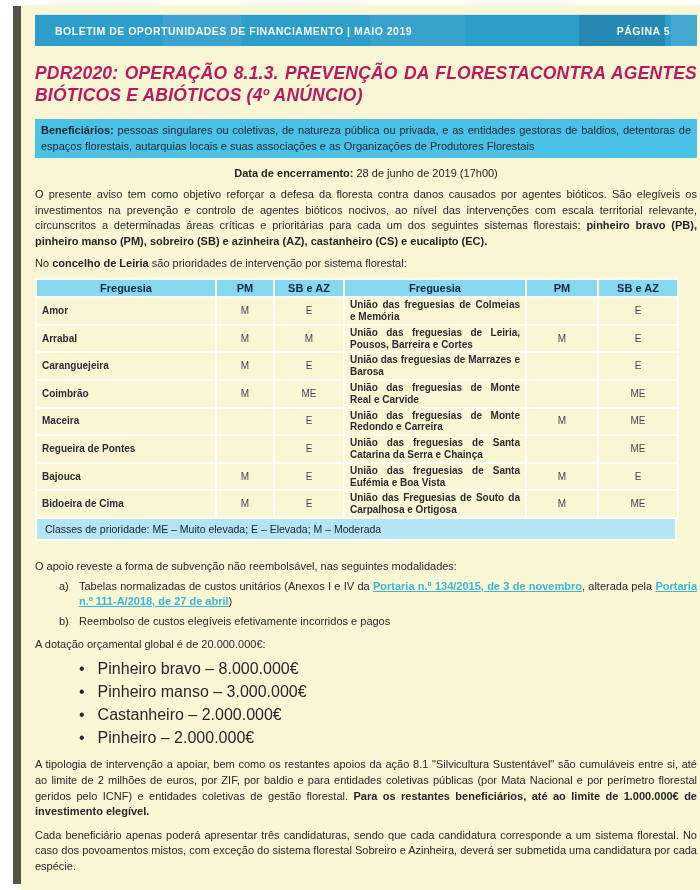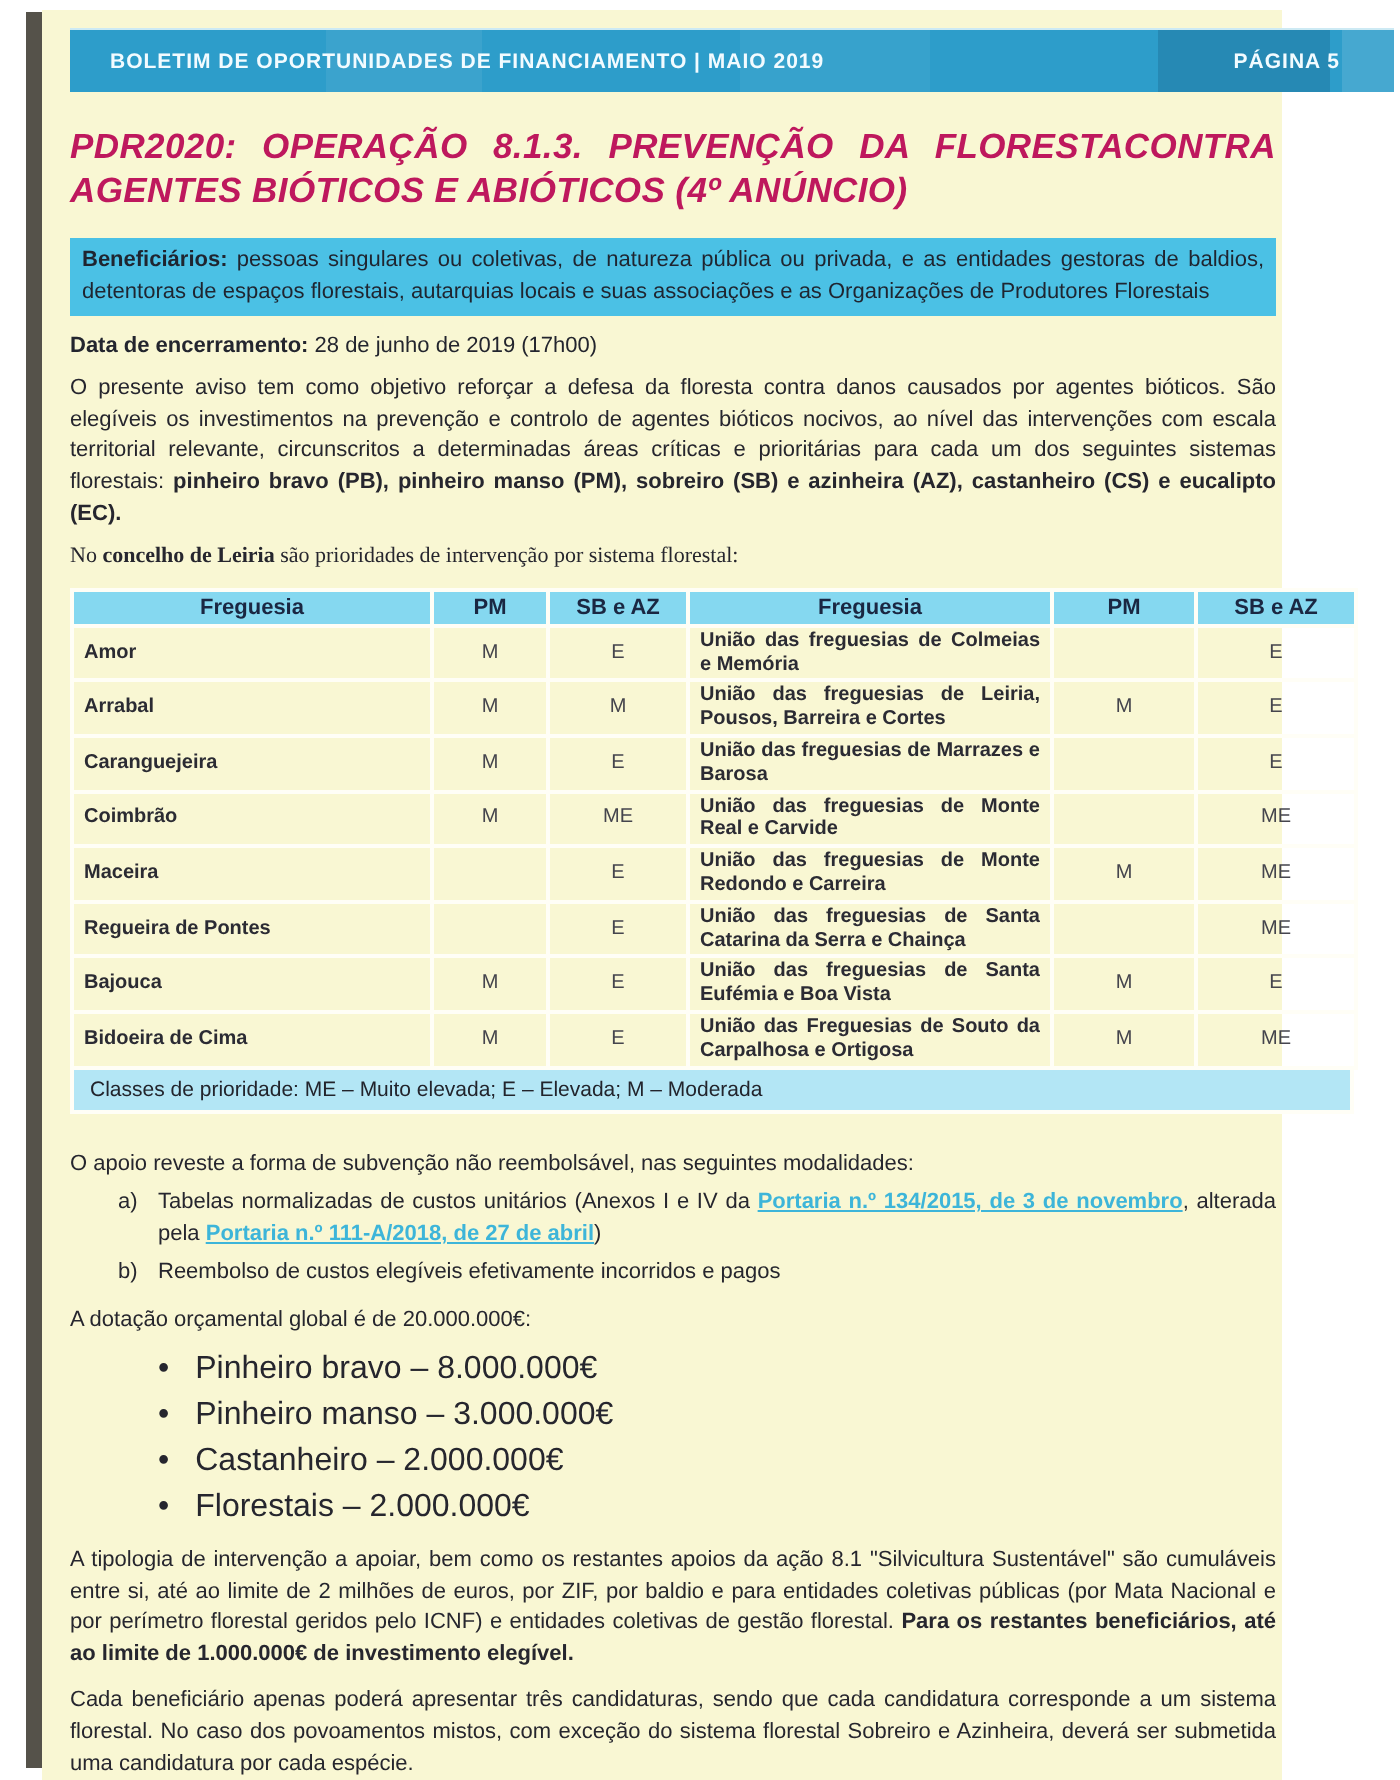--- a/index.html
+++ b/index.html
@@ -3,21 +3,21 @@
 <meta charset="utf-8">
 <style>
   * { box-sizing: border-box; }
   html,body { margin:0; padding:0; }
   body {
     width:700px; height:890px; position:relative; overflow:hidden;
     background:#ffffff;
     font-family:"Liberation Sans", sans-serif;
   }
   .scan-strip { position:absolute; left:13px; top:6px; width:8px; height:878px; background:#55524a; }
-  .page { position:absolute; left:21px; top:5px; width:620px; height:885px; background:#f9f7d3; }
+  .page { position:absolute; left:21px; top:5px; width:679px; height:885px; background:#f9f7d3; }
   .content { margin-left:14px; margin-right:3px; position:relative; }
 
   
   .topbar {
     position:relative; margin-top:9px; width:662px; height:32px;
     background:#2d9dca; border-top:1px solid #cdeaf4;
   }
   .topbar .decor { position:absolute; top:0; bottom:0; }
   .d1 { left:128px; width:78px; background:rgba(255,255,255,0.07); }
   .d2 { left:335px; width:95px; background:rgba(255,255,255,0.05); }
@@ -33,23 +33,23 @@
   .title {
     margin:17px 0 0 0; font-size:17.5px; line-height:1.24;
     font-weight:bold; font-style:italic; color:#be185d;
     text-align:justify; letter-spacing:0.2px;
   }
 
   .highlight {
     margin-top:13px; background:#4bc1e5; padding:4px 6px;
     font-size:11px; line-height:1.4; color:#1f2530; text-align:justify;
   }
-  .deadline { margin:9px 0 0; font-size:11px; color:#23252e; }
+  .deadline { margin:9px 0 0; font-size:11px; color:#23252e;text-align:center; }
   .para { margin:8px 0 0; font-size:11px; line-height:1.42; color:#26262e; text-align:justify; }
-  .lead { margin-top:6px;font-family:Liberation Serif, serif; }
+  .lead { margin-top:6px; }
 
   table.prio { margin-top:7px; border-collapse:collapse; table-layout:fixed; width:642px; }
   table.prio th {
     background:#85d8f0; border:2px solid #fffef6; color:#1a2742;
     font-size:11px; font-weight:bold; padding:2px 1px; text-align:center;
   }
   table.prio td { border:2px solid #fffef6; padding:1px 5px; font-size:10px; line-height:1.18; vertical-align:middle; }
   td.name { font-weight:bold; color:#2b2b33; font-size:10.2px; }
   td.pr   { text-align:center; color:#45454d; }
   td.uni  { font-weight:bold; color:#2b2b33; text-align:justify; }
@@ -193,21 +193,21 @@
       <span class="alpha-marker">b)</span>
       <span class="alpha-text">Reembolso de custos elegíveis efetivamente incorridos e pagos</span>
     </div>
 
     <p class="para">A dotação orçamental global é de 20.000.000€:</p>
 
     <ul class="budget">
       <li>Pinheiro bravo – 8.000.000€</li>
       <li>Pinheiro manso – 3.000.000€</li>
       <li>Castanheiro – 2.000.000€</li>
-      <li>Florestais – 2.000.000€</li>
+      <li>Pinheiro – 2.000.000€</li>
     </ul>
 
     <p class="para"><span>A tipologia de intervenção a apoiar, bem como os restantes apoios da ação 8.1 "Silvicultura Sustentável" são cumuláveis entre si, até ao limite de 2 milhões de euros, por ZIF, por baldio e para entidades coletivas públicas (por Mata Nacional e por perímetro florestal geridos pelo ICNF) e entidades coletivas de gestão florestal. </span><b>Para os restantes beneficiários, até ao limite de 1.000.000€ de investimento elegível.</b></p>
 
     <p class="para">Cada beneficiário apenas poderá apresentar três candidaturas, sendo que cada candidatura corresponde a um sistema florestal. No caso dos povoamentos mistos, com exceção do sistema florestal Sobreiro e Azinheira, deverá ser submetida uma candidatura por cada espécie.</p>
 
   </div>
 </div>
 
 </body></html>

